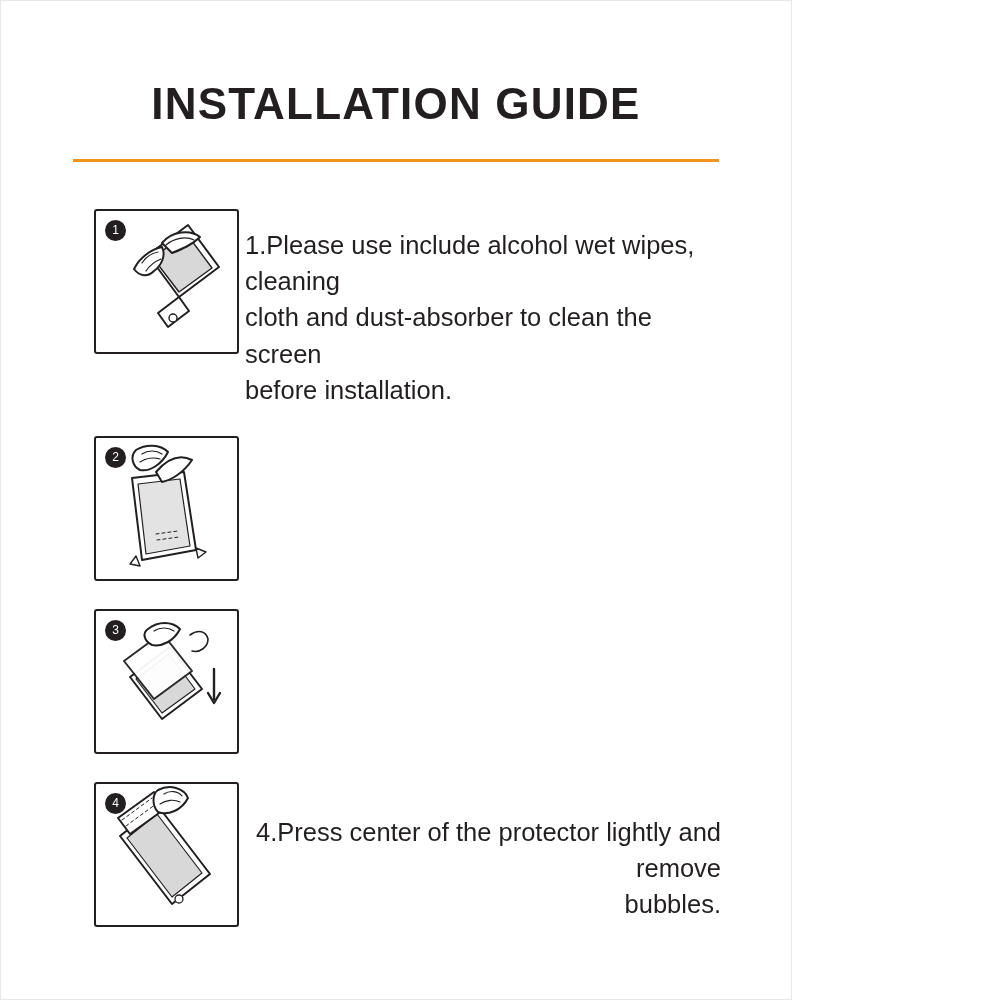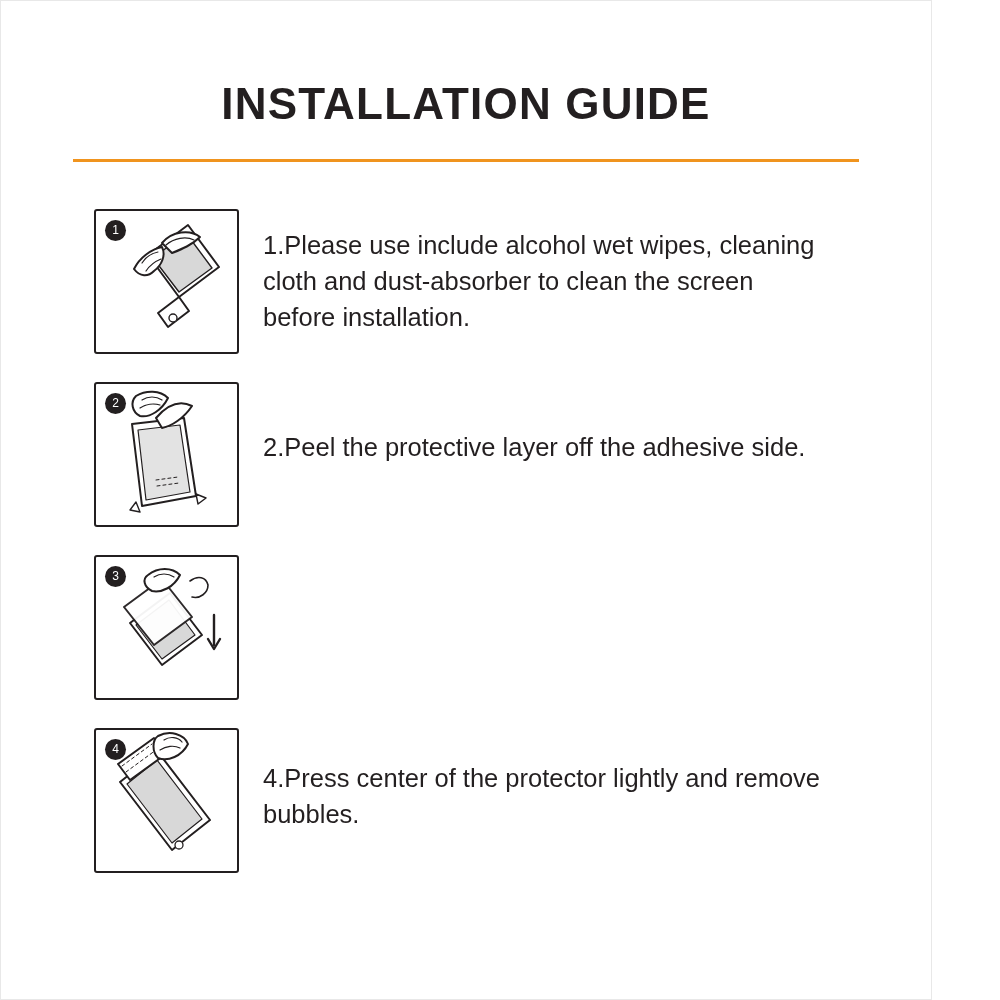--- a/index.html
+++ b/index.html
@@ -9,21 +9,21 @@
   }
   body {
     width: 1000px;
     height: 1000px;
     font-family: "Liberation Sans", sans-serif;
     color: #231f20;
     overflow: hidden;
   }
   .page {
     position: relative;
-    width: 932px;
+    width: 792px;
     height: 1000px;
     background: #ffffff;
     box-sizing: border-box;
     border: 1px solid #e8e8e8;
   }
   .title {
     position: absolute;
     left: 0;
     right: 0;
     top: 78px;
@@ -75,36 +75,36 @@
     border-radius: 50%;
     background: #231f20;
     color: #ffffff;
     font-size: 12px;
     line-height: 21px;
     text-align: center;
     font-family: "Liberation Sans", sans-serif;
     z-index: 5;
   }
   .step-text {
-    margin-left: 24px;
+    margin-left: 6px;
     padding-right: 70px;
     font-size: 25.5px;
     line-height: 1.42;
     color: #231f20;
     font-family: "Liberation Sans", sans-serif;
     white-space: pre-line;
   }
   .step-1 { margin-top: 8px; }
   .step-1 .step-text { padding-top: 18px; }
   .step-2 { margin-top: 28px; }
   .step-2 .step-text { padding-top: 47px; }
   .step-3 { margin-top: 28px; }
   .step-3 .step-text { padding-top: 37px; }
   .step-4 { margin-top: 28px; }
-  .step-4 .step-text { padding-top: 32px; }
+  .step-4 .step-text { padding-top: 32px; text-align: right; }
 
   .fig-svg { position: absolute; left: 0; top: 0; }
 </style>
 </head>
 <body>
 
 <div class="page">
 
   <div class="title">INSTALLATION GUIDE</div>
   <div class="title-rule"></div>
@@ -152,21 +152,20 @@
             <path d="M46 16 C52 12, 60 12, 66 16" stroke-width="1.2"></path>
             <path d="M44 24 C50 20, 58 19, 64 21" stroke-width="1.2"></path>
 
             <path d="M40 118 L34 126 L44 128 Z" fill="#ffffff" stroke-width="1.4"></path>
             <path d="M100 110 L110 114 L102 120 Z" fill="#ffffff" stroke-width="1.4"></path>
             <path d="M60 96 L82 93" stroke-width="1" stroke-dasharray="3 3"></path>
             <path d="M61 102 L83 99" stroke-width="1" stroke-dasharray="3 3"></path>
           </g>
         </svg>
       </div>
-      <div class="step-text">2.Peel the protective layer off the adhesive side.</div>
     </div>
 
     <div class="step step-3">
       <div class="step-figure">
         <div class="badge">3</div>
         <svg class="fig-svg" width="141" height="141" viewBox="0 0 141 141">
           <g fill="none" stroke="#231f20" stroke-width="2" stroke-linejoin="round" stroke-linecap="round">
 
             <path d="M34 66 L74 36 L106 78 L66 108 Z" fill="#ffffff"></path>
             <path d="M40 68 L73 43 L99 78 L66 102 Z" fill="#d8d8d8" stroke-width="1.2"></path>

